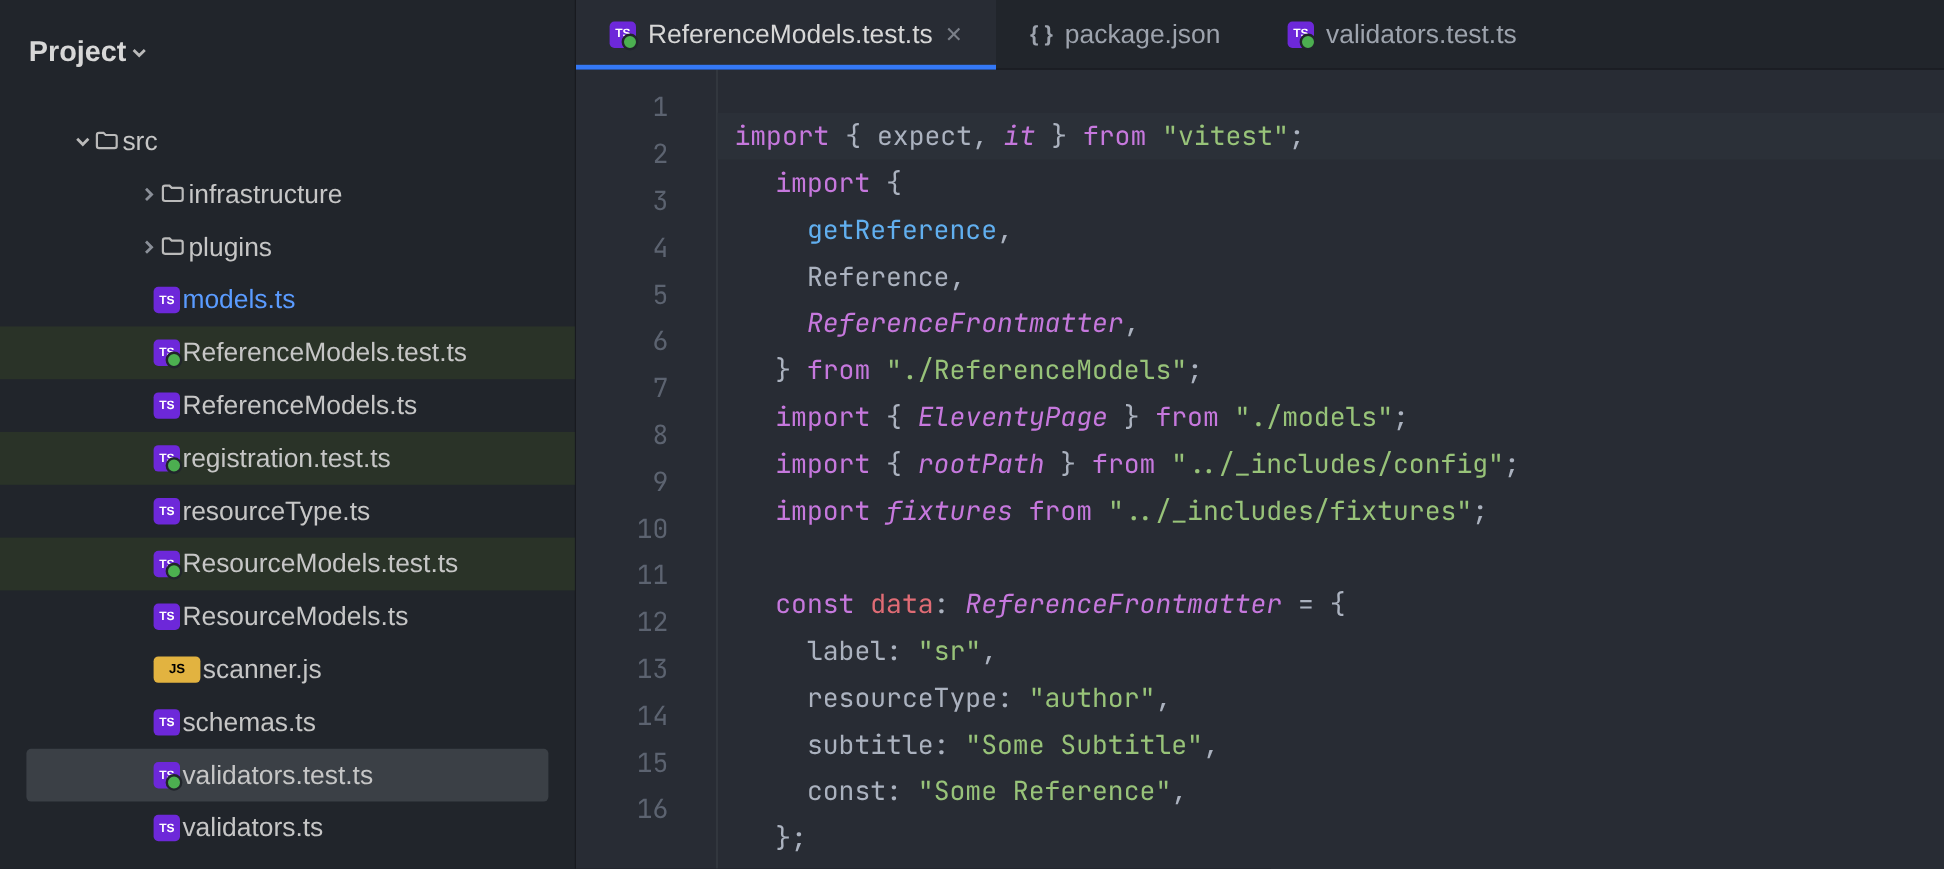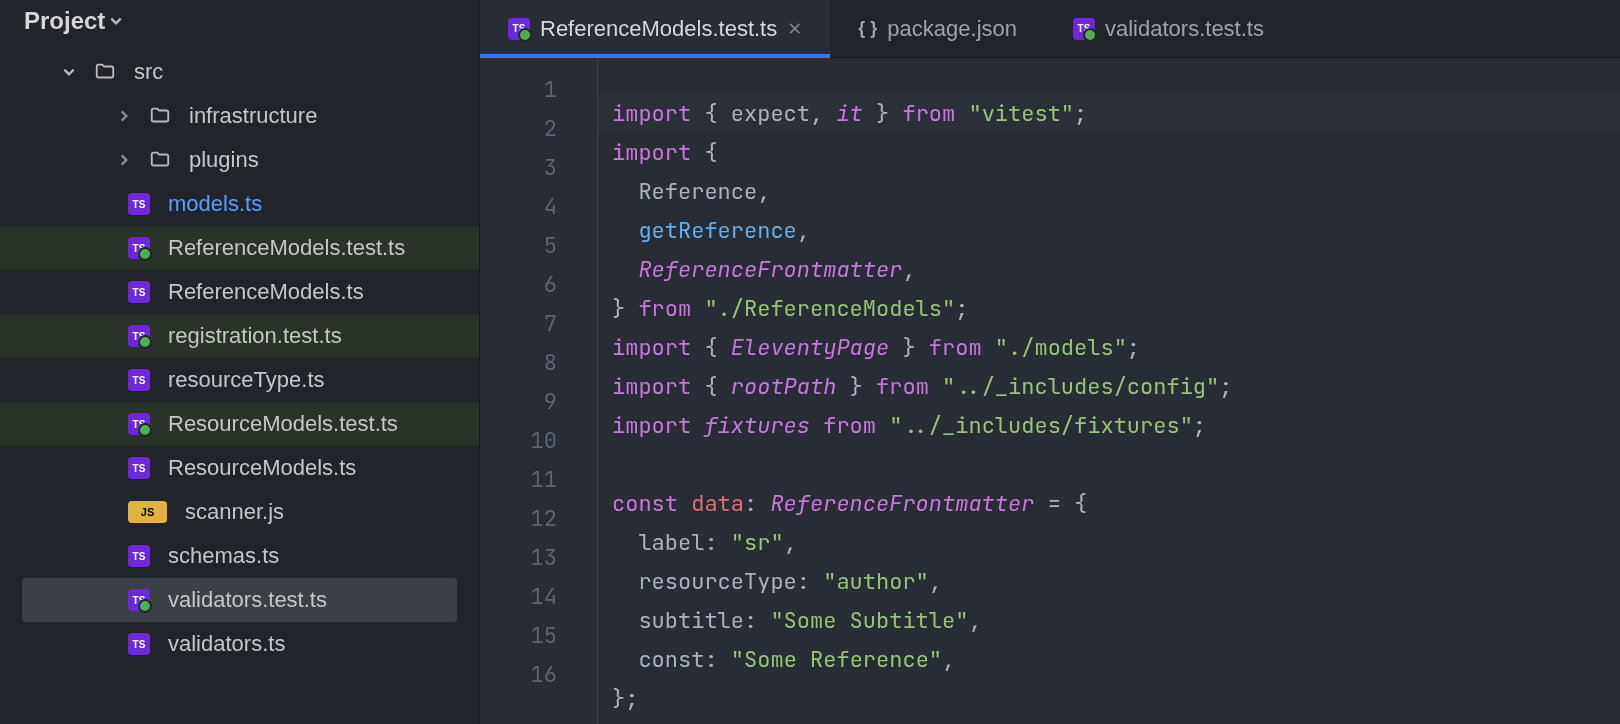--- a/index.html
+++ b/index.html
@@ -13,37 +13,37 @@
     display: flex;
   }
   .sidebar {
     width: 480px;
     background: #21252b;
     display: flex;
     flex-direction: column;
     border-right: 1px solid #181a1f;
   }
   .sidebar-header {
-    padding: 7px 24px;
+    padding: 30px 24px;
     display: flex;
     align-items: center;
     gap: 4px;
     font-size: 24px;
     font-weight: 600;
     color: #d7d7d7;
   }
   .chevron { width: 14px; height: 14px; }
   .chevron svg { display: block; }
   .tree { padding-top: 8px; }
   .tree-row {
     display: flex;
     align-items: center;
     height: 44px;
     font-size: 22px;
-    gap: 18px;
+    gap: 2px;
     color: #c6c6c6;
     cursor: pointer;
     text-align: center;
   }
   .tree-row.folder-src { padding-left: 62px; }
   .tree-row.folder-l2 { padding-left: 117px; }
   .tree-row.file { padding-left: 128px; }
   .tree-row.modified { background: #2a3328; }
   .tree-row.selected { background: #3b4046; border-radius: 4px; margin: 0 22px; padding-left: 106px; }
   .tree-row.active-file { color: #5a9bff; }
@@ -93,21 +93,21 @@
     font-family: "JetBrains Mono", Menlo, Consolas, monospace;
     font-size: 22px; line-height: 39px; color: #5c6370;
     border-right: 1px solid #3a3f47;
   }
   .gutter-line { padding-right: 40px; }
   .code {
     flex: 1; padding: 12px 0 0 14px;
     font-family: "JetBrains Mono", Menlo, Consolas, monospace;
     font-size: 22px; line-height: 39px;
   }
-  .code-line { white-space: pre; height: 39px; }
+  .code-line { white-space: pre; height: 39px; margin-left: 34px; }
   .code-line.current { background: #2b3038; margin-left: -14px; padding-left: 14px; margin-top: 24px; }
   .kw { color: #c678dd; }
   .fn { color: #61afef; }
   .tp { color: #c678dd; font-style: italic; }
   .sym { color: #abb2bf; }
   .str { color: #98c379; }
   .id { color: #e06c75; }
   .var { color: #abb2bf; }
   .prop { color: #abb2bf; }
 </style>
@@ -246,22 +246,22 @@
         <div class="gutter-line">11</div>
         <div class="gutter-line">12</div>
         <div class="gutter-line">13</div>
         <div class="gutter-line">14</div>
         <div class="gutter-line">15</div>
         <div class="gutter-line">16</div>
       </div>
     <div class="code" id="code">
         <div class="code-line current"><span class="kw">import </span><span class="sym">{ </span><span class="var">expect</span><span class="sym">, </span><span class="tp">it</span><span class="sym"> } </span><span class="kw">from </span><span class="str">"vitest"</span><span class="sym">;</span></div>
         <div class="code-line"><span class="kw">import </span><span class="sym">{</span></div>
+        <div class="code-line"><span>  </span><span class="fn">getReference</span><span class="sym">,</span></div>
         <div class="code-line"><span>  </span><span class="var">Reference</span><span class="sym">,</span></div>
-        <div class="code-line"><span>  </span><span class="fn">getReference</span><span class="sym">,</span></div>
         <div class="code-line"><span>  </span><span class="tp">ReferenceFrontmatter</span><span class="sym">,</span></div>
         <div class="code-line"><span class="sym">} </span><span class="kw">from </span><span class="str">"./ReferenceModels"</span><span class="sym">;</span></div>
         <div class="code-line"><span class="kw">import </span><span class="sym">{ </span><span class="tp">EleventyPage</span><span class="sym"> } </span><span class="kw">from </span><span class="str">"./models"</span><span class="sym">;</span></div>
         <div class="code-line"><span class="kw">import </span><span class="sym">{ </span><span class="tp">rootPath</span><span class="sym"> } </span><span class="kw">from </span><span class="str">"../_includes/config"</span><span class="sym">;</span></div>
         <div class="code-line"><span class="kw">import </span><span class="tp">fixtures</span><span> </span><span class="kw">from </span><span class="str">"../_includes/fixtures"</span><span class="sym">;</span></div>
         <div class="code-line"></div>
         <div class="code-line"><span class="kw">const </span><span class="id">data</span><span class="sym">: </span><span class="tp">ReferenceFrontmatter</span><span class="sym"> = {</span></div>
         <div class="code-line"><span>  </span><span class="prop">label</span><span class="sym">: </span><span class="str">"sr"</span><span class="sym">,</span></div>
         <div class="code-line"><span>  </span><span class="prop">resourceType</span><span class="sym">: </span><span class="str">"author"</span><span class="sym">,</span></div>
         <div class="code-line"><span>  </span><span class="prop">subtitle</span><span class="sym">: </span><span class="str">"Some Subtitle"</span><span class="sym">,</span></div>

